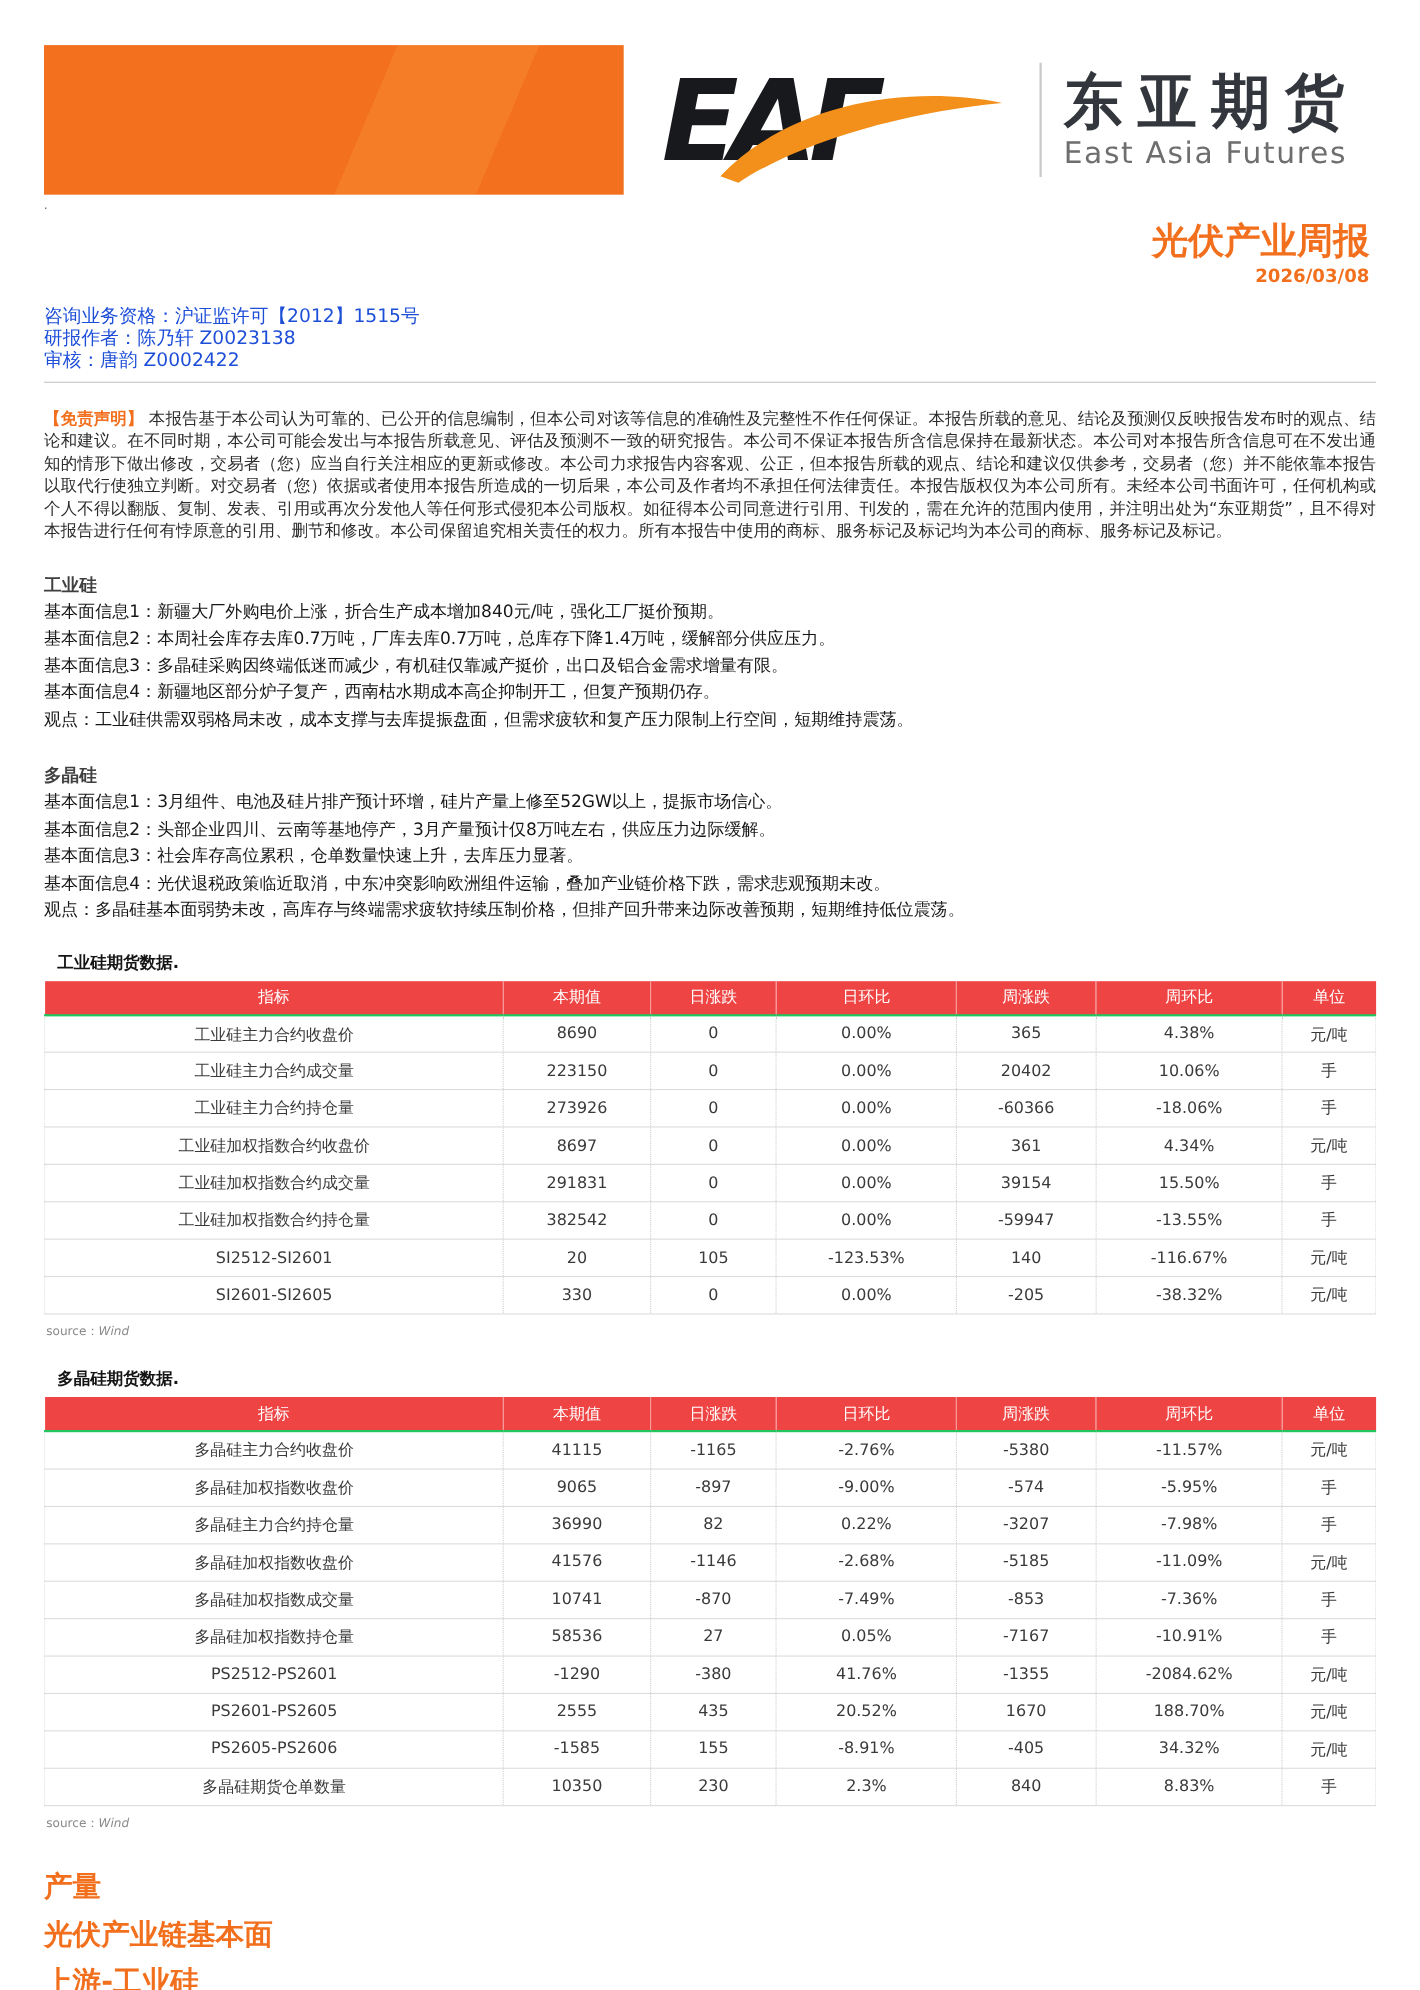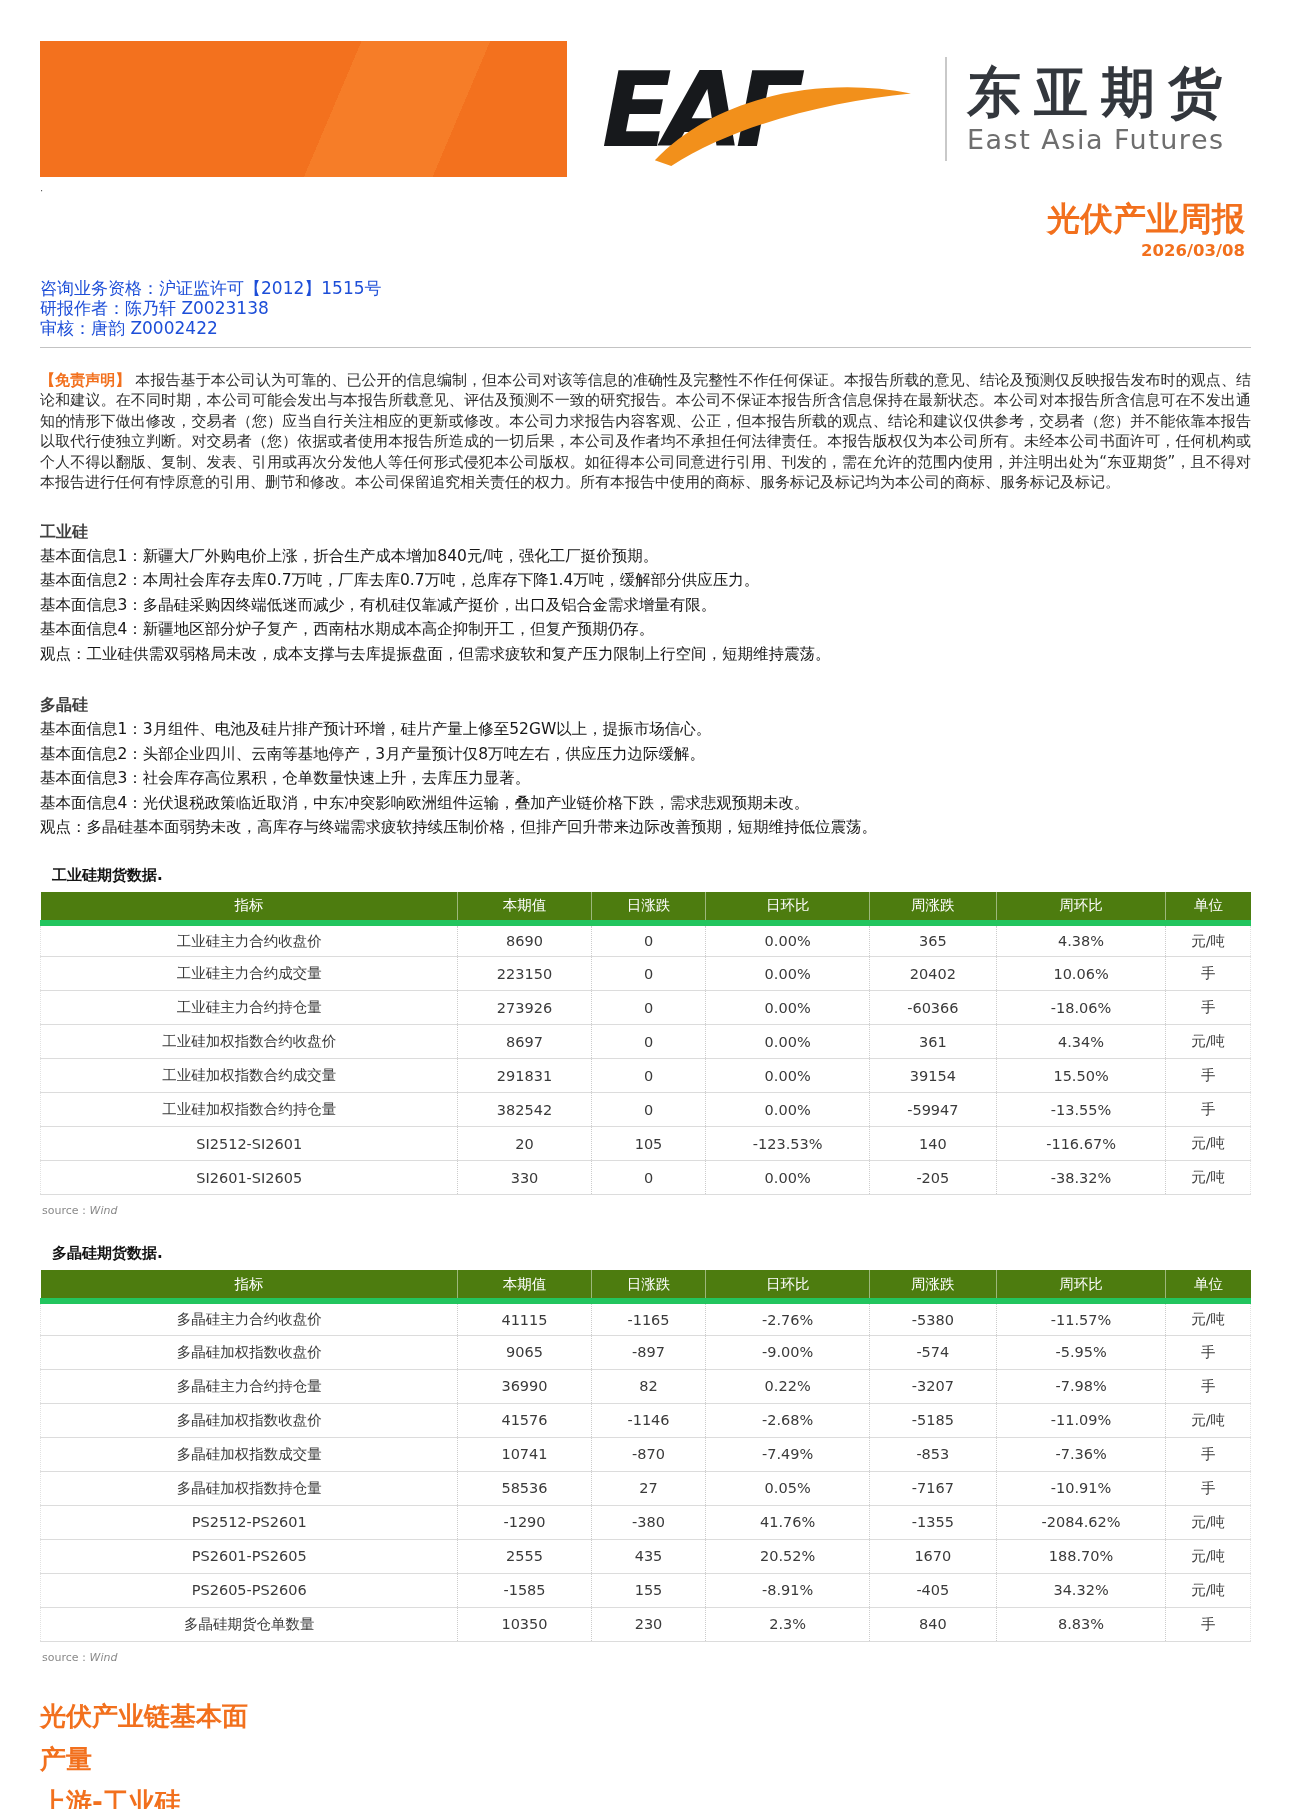--- a/index.html
+++ b/index.html
@@ -42,23 +42,23 @@
   
   .info-section { margin-top:27px; }
   .sec-title { font-size:16px; font-weight:600; color:#404040; line-height:24px; }
   .sec-line { font-size:15.5px; font-weight:500; color:#161616; line-height:24.5px; }
 
   
   .table-block { margin-top:26px; }
   .tbl-title { font-size:15px; font-weight:600; color:#141414; margin-left:12px; margin-bottom:7px; }
   table.data-table { width:1211px; border-collapse:collapse; table-layout:fixed; }
   table.data-table th {
-    background:#4d7c0f; color:#ffffff; font-weight:normal; font-size:14.5px;
+    background:#ef4444; color:#ffffff; font-weight:normal; font-size:14.5px;
     height:31px; text-align:center; border-left:1px solid rgba(255,255,255,.45);
-    border-bottom:6px solid #22c55e;
+    border-bottom:2px solid #22c55e;
   }
   table.data-table th:first-child { border-left:none; }
   table.data-table td {
     height:34px; text-align:center; font-size:14.5px; color:#3a3a3a;
     border-bottom:1px solid #dcdcdc; border-left:1px dotted #cccccc;
     white-space:nowrap; overflow:hidden;
   }
   table.data-table td:first-child { border-left:1px dotted #e2e2e2; }
   table.data-table td:last-child { border-right:1px dotted #e2e2e2; }
   table.data-table th:nth-child(1), table.data-table td:nth-child(1){ width:34.5%; }
@@ -337,18 +337,18 @@
             <td>手</td>
           </tr>
         </tbody>
       </table>
     <div class="source-line">
       <span>source：</span><em>Wind</em>
     </div>
   </div>
 
   <div class="footer-headings">
+      <div class="footer-heading">产量</div>
       <div class="footer-heading">光伏产业链基本面</div>
-      <div class="footer-heading">产量</div>
       <div class="footer-heading">上游-工业硅</div>
     </div>
 
 </div>
 
 </body></html>

